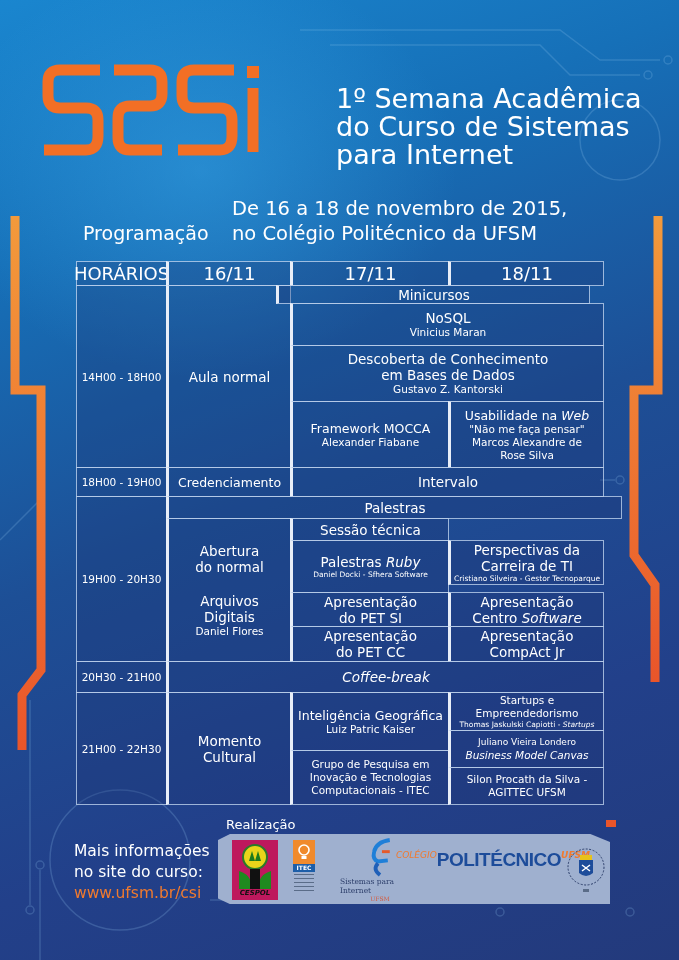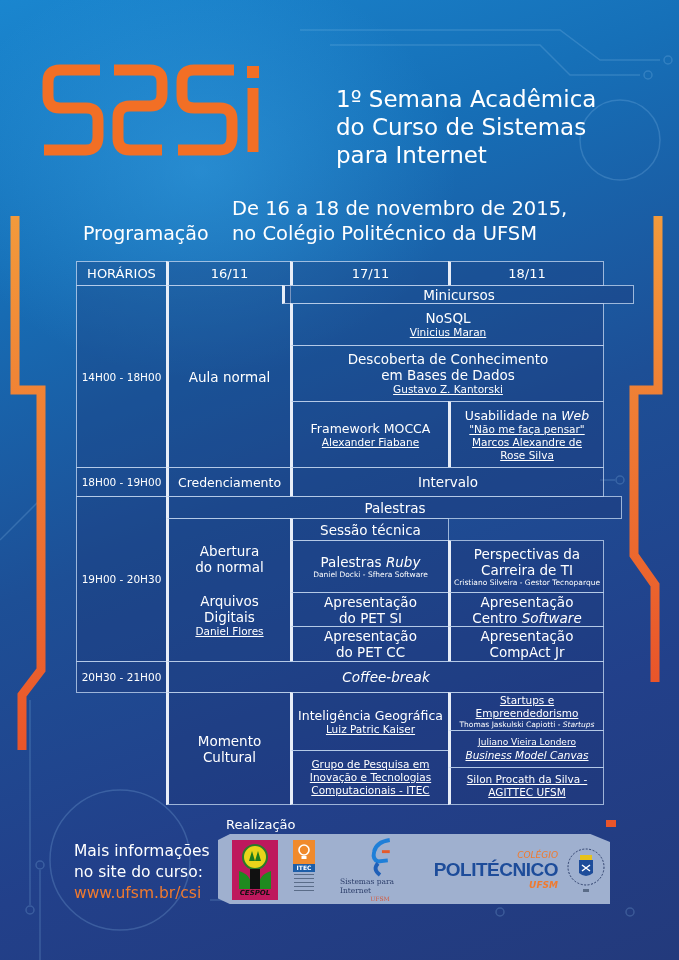--- a/index.html
+++ b/index.html
@@ -15,21 +15,21 @@
     border-radius: 50%;
     background: radial-gradient(ellipse at center, rgba(60,170,235,0.45) 0%, rgba(60,170,235,0) 70%);
   }
   .circuit { position: absolute; left: 0; top: 0; width: 679px; height: 960px; }
   
   .logo {
     position: absolute; left: 38px; top: 60px; width: 280px; height: 100px;
   }
   .title-block {
     position: absolute; left: 336px; top: 85px; width: 340px;
-    font-size: 23px; line-height: 28px; color: #ffffff; font-weight: normal;
+    font-size: 27px; line-height: 28px; color: #ffffff; font-weight: normal;
   }
   .date-line {
     position: absolute; left: 232px; top: 196px; width: 420px;
     font-size: 19.5px; line-height: 25px; color: #ffffff;
   }
   .programacao {
     position: absolute; left: 83px; top: 222px;
     font-size: 19px; color: #ffffff;
   }
   
@@ -40,26 +40,26 @@
   }
   .cell {
     position: absolute;
     border: 1px solid rgba(200,220,245,0.75);
     background: rgba(30,50,110,0.28);
     display: flex; flex-direction: column; align-items: center; justify-content: center;
     text-align: center; color: #ffffff;
     font-size: 13.5px; line-height: 16px;
   }
   .cell.sep-l { border-left: 3px solid #e8eef8; }
-  .cell .sm { font-size: 10.5px; line-height: 13px; text-decoration: underline; }
+  .cell .sm { font-size: 10.5px; line-height: 13px; }
   .cell .xs { font-size: 7.5px; line-height: 9px; }
   .cell .md { font-size: 12.5px; line-height: 15px; }
   .cell .time { font-size: 10.5px; }
   .cell i, .it { font-style: italic; }
-  .hdr { font-size: 13px; }
+  .hdr { font-size: 18px; }
   
   .more-info {
     position: absolute; left: 74px; top: 841px; width: 150px;
     font-size: 15.5px; line-height: 21px; color: #ffffff;
   }
   .more-info .url { color: #f07a2e; }
   .realizacao-label {
     position: absolute; left: 226px; top: 817px; font-size: 13px; color: #ffffff;
   }
   .sponsor-panel {
@@ -154,21 +154,21 @@
   <div class="cell hdr sep-l" style="left:90px;top:0;width:125px;height:25px">16/11</div>
   <div class="cell hdr sep-l" style="left:214px;top:0;width:159px;height:25px">17/11</div>
   <div class="cell hdr sep-l" style="left:372px;top:0;width:156px;height:25px">18/11</div>
 
   <div class="cell" style="left:0;top:24px;width:91px;height:183px">
     <span class="time">14H00 - 18H00</span>
   </div>
   <div class="cell sep-l" style="left:90px;top:24px;width:125px;height:183px">
     <span>Aula normal</span>
   </div>
-  <div class="cell sep-l" style="left:206px;top:24px;width:352px;height:19px">
+  <div class="cell sep-l" style="left:200px;top:24px;width:314px;height:19px">
     <span>Minicursos</span>
   </div>
   <div class="cell sep-l" style="left:214px;top:42px;width:314px;height:43px">
     <span>NoSQL</span>
     <span class="sm">Vinicius Maran</span>
   </div>
   <div class="cell sep-l" style="left:214px;top:84px;width:314px;height:57px">
     <span>Descoberta de Conhecimento</span>
     <span>em Bases de Dados</span>
     <span class="sm">Gustavo Z. Kantorski</span>
@@ -208,21 +208,21 @@
     <span>Digitais</span>
     <span class="sm">Daniel Flores</span>
   </div>
   <div class="cell sep-l" style="left:214px;top:257px;width:159px;height:23px">
     <span>Sessão técnica</span>
   </div>
   <div class="cell sep-l" style="left:214px;top:279px;width:159px;height:53px">
     <span><span>Palestras </span><i>Ruby</i></span>
     <span class="xs">Daniel Docki - Sfhera Software</span>
   </div>
-  <div class="cell sep-l" style="left:372px;top:279px;width:156px;height:53px">
+  <div class="cell sep-l" style="left:372px;top:279px;width:156px;height:45px">
     <span>Perspectivas da</span>
     <span>Carreira de TI</span>
     <span class="xs">Cristiano Silveira - Gestor Tecnoparque</span>
   </div>
   <div class="cell sep-l" style="left:214px;top:331px;width:159px;height:35px">
     <span>Apresentação</span>
     <span>do PET SI</span>
   </div>
   <div class="cell sep-l" style="left:372px;top:331px;width:156px;height:35px">
     <span>Apresentação</span>
@@ -237,20 +237,23 @@
     <span>CompAct Jr</span>
   </div>
 
   <div class="cell" style="left:0;top:400px;width:91px;height:32px">
     <span class="time">20H30 - 21H00</span>
   </div>
   <div class="cell sep-l" style="left:90px;top:400px;width:438px;height:32px">
     <i>Coffee-break</i>
   </div>
 
+  <div class="cell" style="left:0;top:431px;width:91px;height:113px">
+    <span class="time">21H00 - 22H30</span>
+  </div>
   <div class="cell sep-l" style="left:90px;top:431px;width:125px;height:113px">
     <span>Momento</span>
     <span>Cultural</span>
   </div>
   <div class="cell sep-l" style="left:214px;top:431px;width:159px;height:59px">
     <span class="md">Inteligência Geográfica</span>
     <span class="sm">Luiz Patric Kaiser</span>
   </div>
   <div class="cell sep-l" style="left:214px;top:489px;width:159px;height:55px">
     <span class="sm">Grupo de Pesquisa em</span>
@@ -306,21 +309,21 @@
 <div class="sponsor" style="left:340px;top:838px;width:80px;height:64px;flex-direction:column">
   <svg width="24" height="40" viewBox="0 0 24 40">
     <path d="M22 2 Q8 4 6 14 Q4 22 10 24 L20 23" fill="none" stroke="#1f7fd8" stroke-width="4"></path>
     <path d="M14 14 L22 14" fill="none" stroke="#e55a2a" stroke-width="3"></path>
     <path d="M10 26 Q4 32 12 38" fill="none" stroke="#1f5fb8" stroke-width="4"></path>
   </svg>
   <span style="font-family:'DejaVu Serif',serif;font-size:7.5px;color:#2c3e6a">Sistemas para Internet</span>
   <span style="font-family:'DejaVu Serif',serif;font-size:6px;color:#d4583a">UFSM</span>
 </div>
 
-<div class="sponsor" style="left:428px;top:850px;width:130px;height:40px;flex-direction:column;align-items:flex-end">
+<div class="sponsor" style="left:428px;top:850px;width:130px;height:40px;flex-direction:row;align-items:flex-start">
   <span style="font-size:9px;color:#f07a2e;font-style:italic;line-height:10px">COLÉGIO</span>
   <span style="font-family:'Liberation Sans',sans-serif;font-size:19px;font-weight:bold;color:#1d4c9a;line-height:20px;letter-spacing:-0.5px">POLITÉCNICO</span>
   <span style="font-size:9px;color:#f07a2e;font-style:italic;font-weight:bold;line-height:10px">UFSM</span>
 </div>
 
 <div class="sponsor" style="left:566px;top:840px;width:40px;height:58px">
   <svg width="40" height="52" viewBox="0 0 40 52">
     <circle cx="20" cy="24" r="18" fill="none" stroke="#2c3e6a" stroke-width="1" stroke-dasharray="2 1.5"></circle>
     <rect x="14" y="12" width="12" height="5" fill="#e8c21a"></rect>
     <path d="M13 17 H27 V30 Q20 36 13 30 Z" fill="#1d4c9a"></path>

